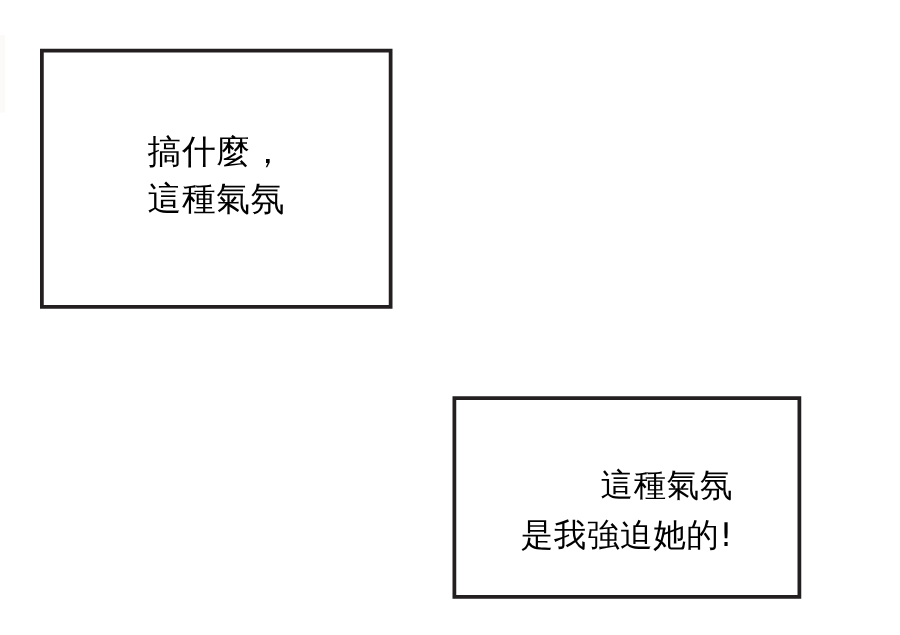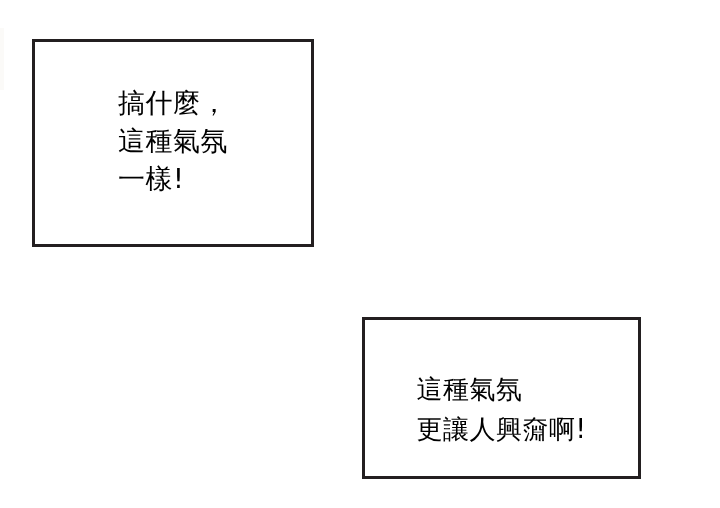--- a/index.html
+++ b/index.html
@@ -56,21 +56,21 @@
     left: 362px;
     top: 317px;
     width: 279px;
     height: 162px;
   }
 
   .panel-text {
     margin: 0;
     padding: 0 6px;
     color: #000000;
-    text-align: left;
+    text-align: right;
     font-weight: 400;
     white-space: nowrap;
     letter-spacing: 0.5px;
   }
 
   #panel-one .panel-text {
     font-size: 27px;
     line-height: 38px;
   }
 
@@ -91,24 +91,23 @@
 <body>
 
 <div id="comic-page">
 
   <div class="edge-sliver"></div>
 
   <div class="speech-panel" id="panel-one">
     <div class="panel-body">
       <p class="panel-text">搞什麼，</p>
       <p class="panel-text">這種氣氛</p>
-      <p class="panel-text">一樣!</p>
     </div>
   </div>
 
   <div class="speech-panel" id="panel-two">
     <div class="panel-body">
       <p class="panel-text">這種氣氛</p>
-      <p class="panel-text">更讓人興奫啊!</p>
+      <p class="panel-text">是我強迫她的!</p>
     </div>
   </div>
 
 </div>
 
 </body></html>

